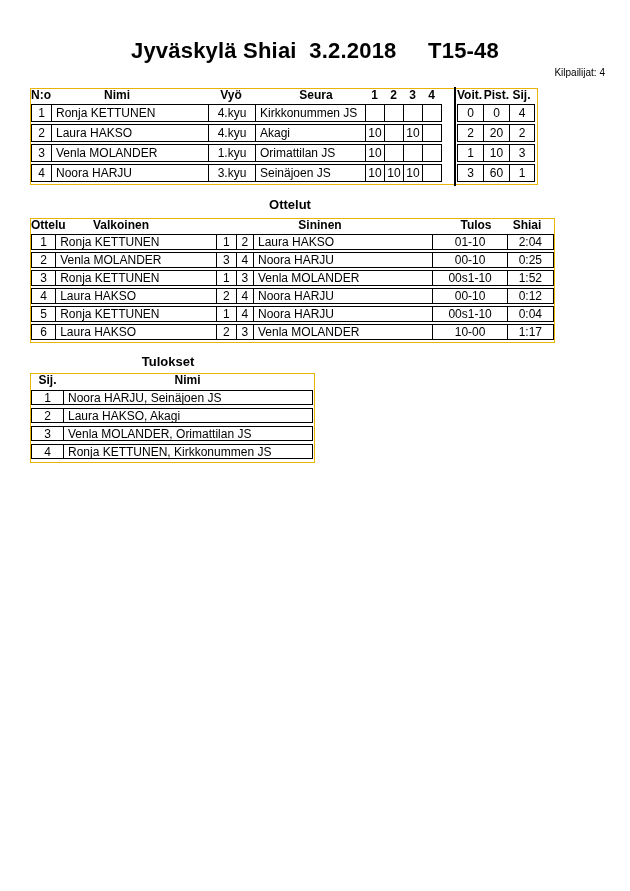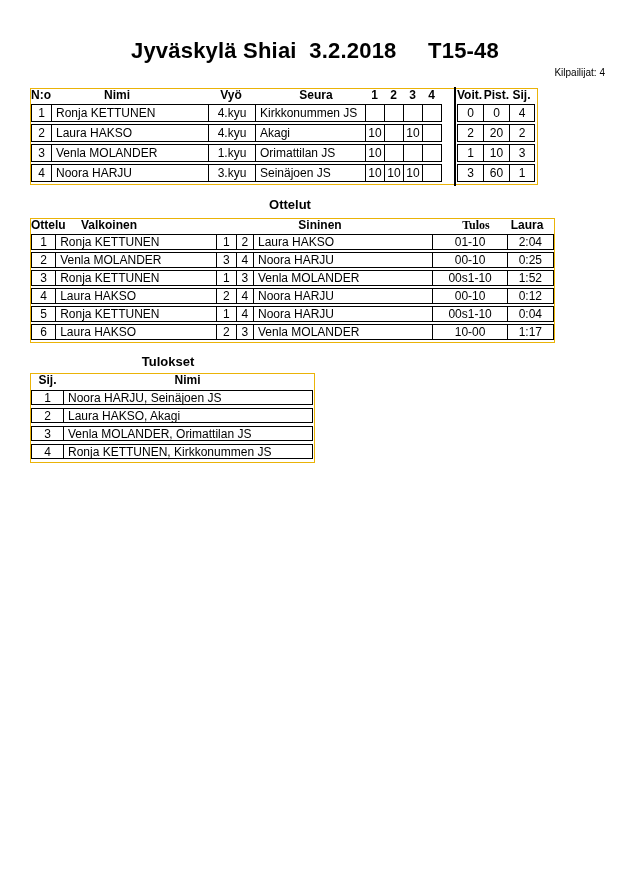--- a/index.html
+++ b/index.html
@@ -114,24 +114,24 @@
       <div class="c k8">1</div>
     </div>
     <div class="vsep"></div>
   </div>
 
   <div class="sech" style="left:190px;top:197px;width:200px;">Ottelut</div>
 
   <div class="tbl" id="t2" style="left:30px;top:218px;width:525px;">
     <div class="hdr">
       <span class="hh L" style="left:0;width:45px;">Ottelu</span>
-      <span class="hh" style="left:28px;width:100px;">Valkoinen</span>
+      <span class="hh" style="left:40px;width:100px;">Valkoinen</span>
       <span class="hh" style="left:239px;width:100px;">Sininen</span>
-      <span class="hh" style="left:417px;width:56px;font-family:Liberation Serif, serif;">Tulos</span>
-      <span class="hh" style="left:472px;width:48px;">Laura</span>
+      <span class="hh" style="left:417px;width:56px;">Tulos</span>
+      <span class="hh" style="left:472px;width:48px;">Shiai</span>
     </div>
 
     <div class="row">
       <div class="c o1">1</div>
       <div class="c o2 L">Ronja KETTUNEN</div>
       <div class="c o3">1</div>
       <div class="c o4">2</div>
       <div class="c o5 L">Laura HAKSO</div>
       <div class="c o6">01-10</div>
       <div class="c o7">2:04</div>

